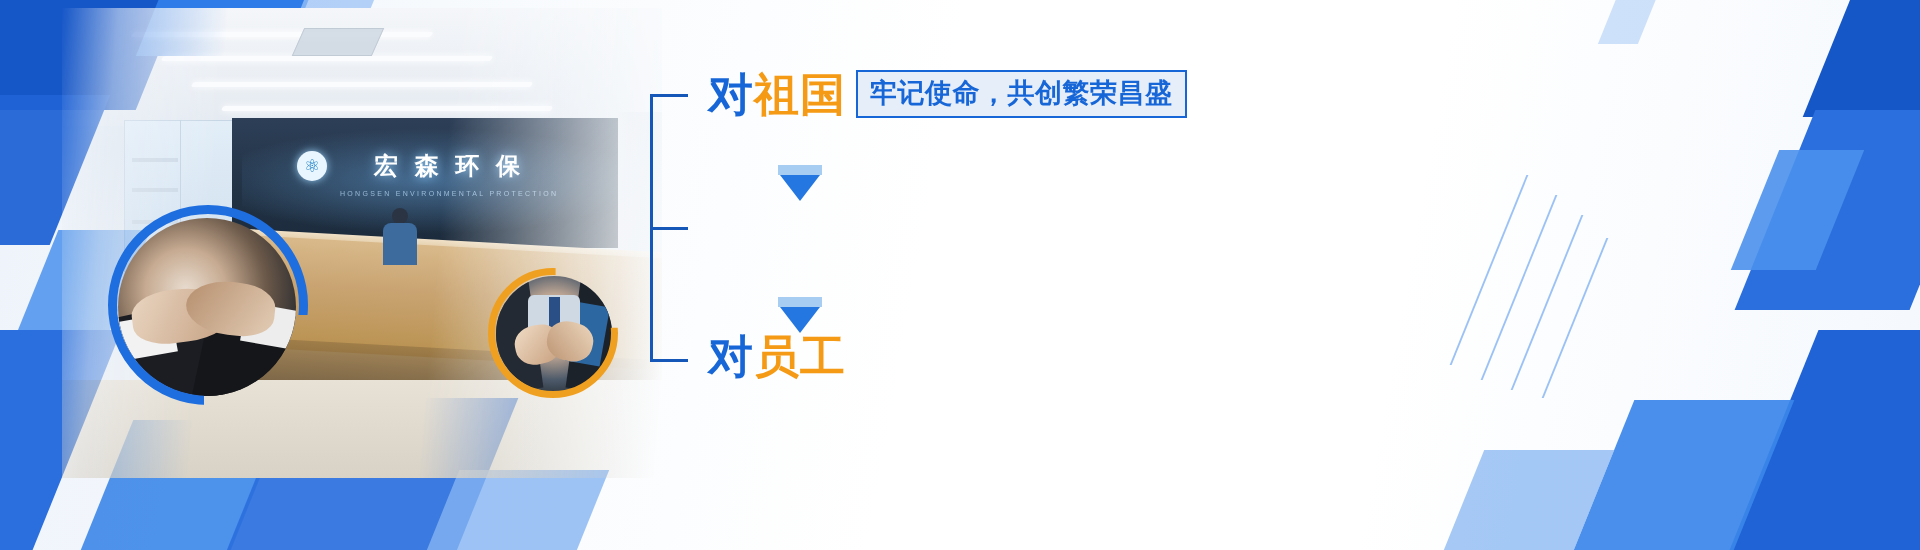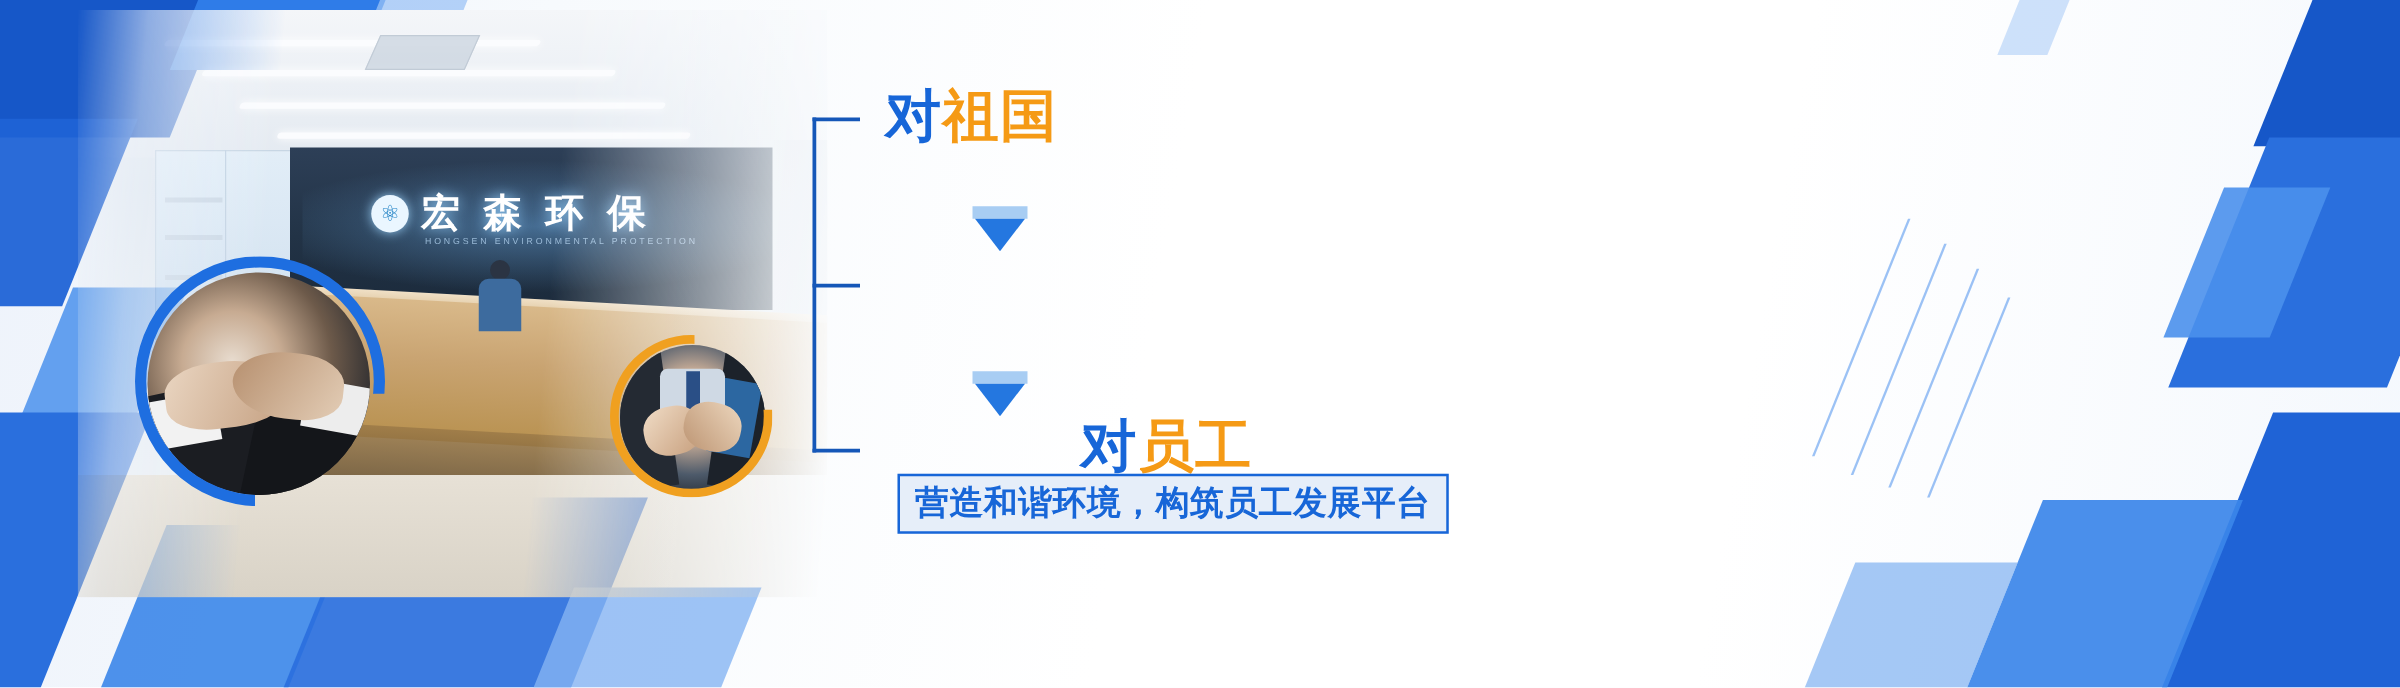--- a/index.html
+++ b/index.html
@@ -58,22 +58,22 @@
     border:1px solid #b9c4d0;transform:skewX(-24deg);opacity:.85;}
   
   .wall{position:absolute;left:170px;top:110px;width:430px;height:130px;
     background:linear-gradient(180deg,#2d3f57 0%,#223346 55%,#1b2a3b 100%);}
   .wall-glow{position:absolute;left:180px;top:118px;width:410px;height:110px;
     background:radial-gradient(ellipse at 45% 50%,rgba(120,190,255,.40),transparent 68%);}
   .signrow{position:absolute;left:235px;top:142px;display:flex;align-items:center;gap:10px;}
   .sign-badge{width:30px;height:30px;border-radius:50%;background:#eaf6ff;
     display:flex;align-items:center;justify-content:center;box-shadow:0 0 9px rgba(160,215,255,.9);}
   .sign-badge span{font-size:18px;color:#1b7fc4;line-height:1;}
-  .sign-txt{color:#ffffff;font-size:31px;letter-spacing:5px;font-weight:700;
-    text-shadow:0 0 11px rgba(150,210,255,.95);}
+  .sign-txt{color:#ffffff;font-size:24px;letter-spacing:5px;font-weight:700;
+    text-shadow:0 0 11px rgba(150,210,255,.95);margin-left:37px;}
   .sign-sub{position:absolute;left:278px;top:182px;color:#a9c9e6;font-size:7px;letter-spacing:2.3px;opacity:.85;}
   
   .glass{position:absolute;left:62px;top:112px;width:112px;height:150px;
     background:linear-gradient(180deg,rgba(226,238,248,.92),rgba(205,222,238,.88));
     border:1px solid #c7d6e4;}
   .glass2{position:absolute;left:62px;top:112px;width:56px;height:150px;border-right:1px solid #c1d2e2;}
   .shelf{position:absolute;left:70px;width:46px;height:4px;background:#cbd8e5;}
   .s1{top:150px;} .s2{top:180px;} .s3{top:212px;}
   
   .counter{position:absolute;left:150px;top:238px;width:460px;height:112px;
@@ -127,21 +127,21 @@
 
   
   .content{position:absolute;left:650px;top:70px;width:680px;height:330px;}
 
   .bracket{position:absolute;left:0;top:24px;width:40px;height:268px;
     border-left:3px solid #1557b8;}
   .stub{position:absolute;left:0;width:38px;height:3px;background:#1557b8;}
   .stub-1{top:24px;} .stub-2{top:157px;} .stub-3{top:289px;}
 
   .row{position:absolute;left:38px;display:flex;align-items:center;margin-left:20px;}
-  .row-1{top:0;} .row-2{top:132px;} .row-3{top:264px;flex-direction:column;}
+  .row-1{top:0;} .row-2{top:132px;} .row-3{top:264px;}
 
   .lead{font-size:45px;font-weight:700;letter-spacing:1px;line-height:1;white-space:nowrap;}
   .lead .b{color:#1766d8;}
   .lead .o{color:#f59a15;}
 
   .chip{margin-left:10px;padding:6px 12px 7px 12px;
     background:#e6eef9;border:2px solid #1766d8;
     color:#1766d8;font-size:27px;font-weight:700;letter-spacing:.5px;white-space:nowrap;line-height:1.15;}
 
   .arrow{position:absolute;left:150px;width:0;height:0;}
@@ -237,36 +237,36 @@
 
     <div class="bracket"></div>
     <div class="stub stub-1"></div>
     <div class="stub stub-2"></div>
     <div class="stub stub-3"></div>
 
     <div class="row row-1">
       <div class="lead">
         <span class="b">对</span><span class="o">祖国</span>
       </div>
+      <div class="chip">牢记使命，共创繁荣昌盛</div>
     </div>
 
     <div class="arrow arrow-1">
       <div class="top"></div>
       <div class="tri"></div>
     </div>
 
     <div class="row row-2">
     </div>
 
     <div class="arrow arrow-2">
       <div class="top"></div>
       <div class="tri"></div>
     </div>
 
     <div class="row row-3">
       <div class="lead">
         <span class="b">对</span><span class="o">员工</span>
       </div>
-      <div class="chip">营造和谐环境，构筑员工发展平台</div>
     </div>
 
   </div>
 </div>
 
 </body></html>

